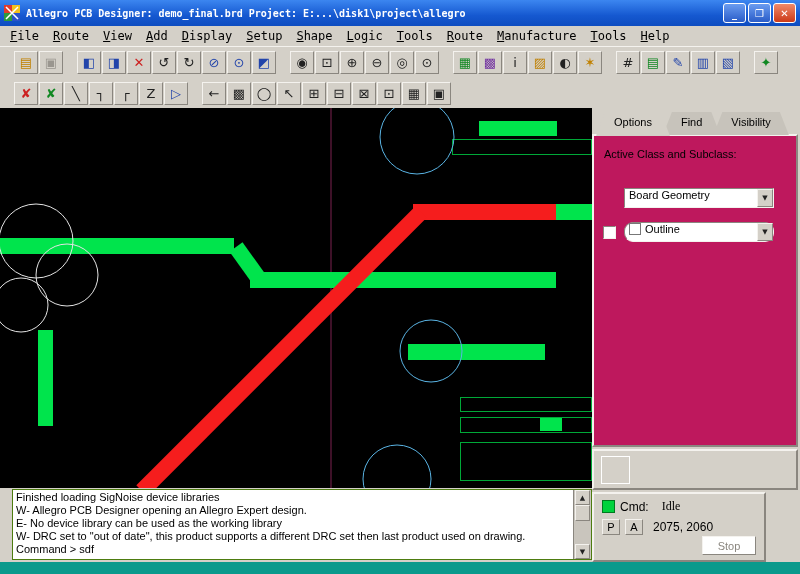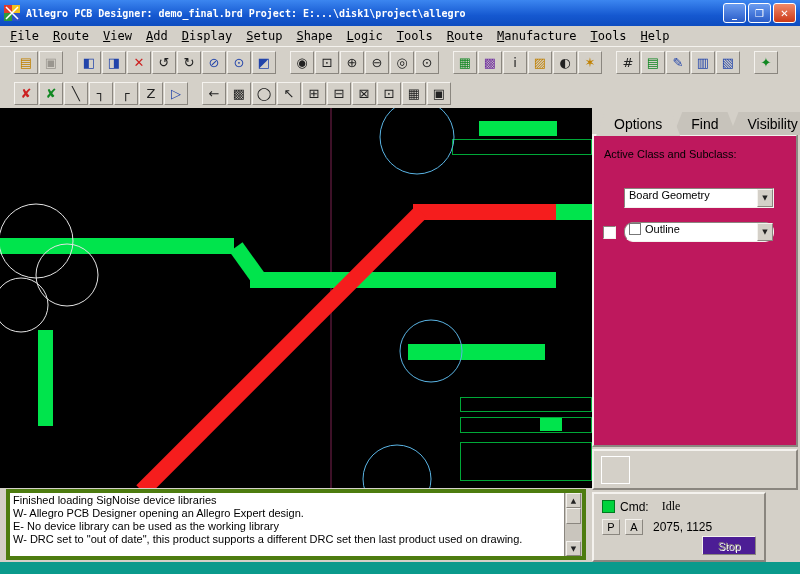--- a/index.html
+++ b/index.html
@@ -34,21 +34,21 @@
   .tbtn .g{font-family:"DejaVu Sans",sans-serif;font-size:13px;line-height:1;color:#222;}
   .tbtn.gold .g{color:#c08000;} .tbtn.red .g{color:#cc2020;} .tbtn.blue .g{color:#2244aa;}
   .tbtn.green .g{color:#118822;} .tbtn.purple .g{color:#7030a0;} .tbtn.dis .g{color:#9a968f;}
 
   
   .canvas{position:absolute;top:108px;left:0;width:592px;height:380px;background:#000;}
   .canvas svg{display:block;}
 
   
   .tabs{position:absolute;left:596px;top:112px;height:23px;display:flex;z-index:4;}
-  .tab{position:relative;height:23px;margin-right:-7px;padding:4px 18px 0;font-size:14px;color:#000;
+  .tab{position:relative;height:23px;margin-right:-7px;padding:4px 18px 0;font-size:11px;color:#000;
     background:#c7c3bb;clip-path:polygon(9px 0,calc(100% - 9px) 0,100% 100%,0 100%);box-sizing:border-box;cursor:default;}
   .tab.active{background:#d4d0c8;height:24px;z-index:6;font-weight:normal;}
 
   .options-panel{position:absolute;left:592px;top:134px;width:206px;height:313px;background:#be185d;
     border:2px solid;border-color:#f4f2ee #8a867f #8a867f #f4f2ee;box-sizing:border-box;z-index:3;}
   .opt-label{margin:12px 0 0 10px;font-size:11px;color:#000;}
   .dd{height:20px;background:#fff;border:1px solid;border-color:#8a867f #f4f2ee #f4f2ee #8a867f;
     display:flex;align-items:flex-start;font-size:11px;box-sizing:border-box;cursor:default;}
   .class-dd{margin:28px 0 0 30px;width:150px;}
   .dd-val{flex:1;padding-left:4px;white-space:nowrap;overflow:hidden;color:#000;}
@@ -67,26 +67,26 @@
 
   .statuspanel{position:absolute;left:592px;top:492px;width:174px;height:70px;background:#d4d0c8;
     border:2px solid;border-color:#f4f2ee #8a867f #8a867f #f4f2ee;box-sizing:border-box;font-size:12px;color:#000;}
   .st-row{display:flex;align-items:center;margin:5px 0 0 8px;gap:5px;}
   .cmd-sq{width:13px;height:13px;background:#00d23c;border:1px solid #007a1e;box-sizing:border-box;}
   .cmd-val{margin-left:8px;font-family:Liberation Serif, serif;}
   .pa{width:18px;height:16px;font-size:11px;background:#d4d0c8;border:1px solid;padding:0;
     border-color:#f4f2ee #8a867f #8a867f #f4f2ee;font-family:"Liberation Sans",sans-serif;cursor:default;}
   .coords{margin-left:5px;}
   .stopbtn{position:absolute;right:8px;bottom:5px;width:54px;height:19px;font-size:11px;color:#8a867f;
-    text-shadow:1px 1px 0 #fff;background:#4c1d95;border:1px solid;border-color:#f4f2ee #8a867f #8a867f #f4f2ee;
+    text-shadow:1px 1px 0 #fff;background:#ffffff;border:1px solid;border-color:#f4f2ee #8a867f #8a867f #f4f2ee;
     font-family:"Liberation Sans",sans-serif;cursor:default;}
 
   
-  .console{position:absolute;left:6px;top:489px;width:580px;height:71px;background:#fff;
-    border:4px solid #4d7c0f;box-sizing:border-box;}
+  .console{position:absolute;left:12px;top:489px;width:580px;height:71px;background:#fff;
+    border:1px solid #4d7c0f;box-sizing:border-box;}
   .clines{position:absolute;top:1px;left:3px;right:18px;bottom:1px;font-size:11px;line-height:13px;color:#000;overflow:hidden;}
   .cline{white-space:nowrap;}
   .cscroll{position:absolute;right:0;top:0;bottom:0;width:17px;background:#c9c5bd;border-left:1px solid #8a867f;}
   .sarrow{position:absolute;left:1px;width:15px;height:15px;background:#d4d0c8;border:1px solid;
     border-color:#f4f2ee #8a867f #8a867f #f4f2ee;font-size:7px;display:flex;align-items:center;justify-content:center;
     color:#222;box-sizing:border-box;font-family:"DejaVu Sans",sans-serif;}
   .sarrow.up{top:0;} .sarrow.dn{bottom:0;}
   .sthumb{position:absolute;left:1px;top:15px;width:15px;height:16px;background:#d4d0c8;border:1px solid;
     border-color:#f4f2ee #8a867f #8a867f #f4f2ee;box-sizing:border-box;}
 
@@ -340,32 +340,33 @@
 
   <div class="statuspanel">
     <div class="st-row">
       <span class="cmd-sq"></span>
       <span>Cmd:</span>
       <span class="cmd-val">Idle</span>
     </div>
     <div class="st-row">
       <button class="pa">P</button>
       <button class="pa">A</button>
-      <span class="coords">2075, 1125</span>
+      <span class="coords">2075, 2060</span>
     </div>
     <button class="stopbtn">Stop</button>
   </div>
 
   <div class="console">
     <div class="clines">
 
     <div class="cline">Finished loading SigNoise device libraries</div>
         <div class="cline">W- Allegro PCB Designer opening an Allegro Expert design.</div>
         <div class="cline">E- No device library can be used as the working library</div>
         <div class="cline">W- DRC set to "out of date", this product supports a different DRC set then last product used on drawing.</div>
+        <div class="cline">Command &gt; sdf</div>
       </div>
     <div class="cscroll">
       <span class="sarrow up">▲</span>
       <span class="sthumb"></span>
       <span class="sarrow dn">▼</span>
     </div>
   </div>
 
   <div class="bottomstrip"></div>
 

